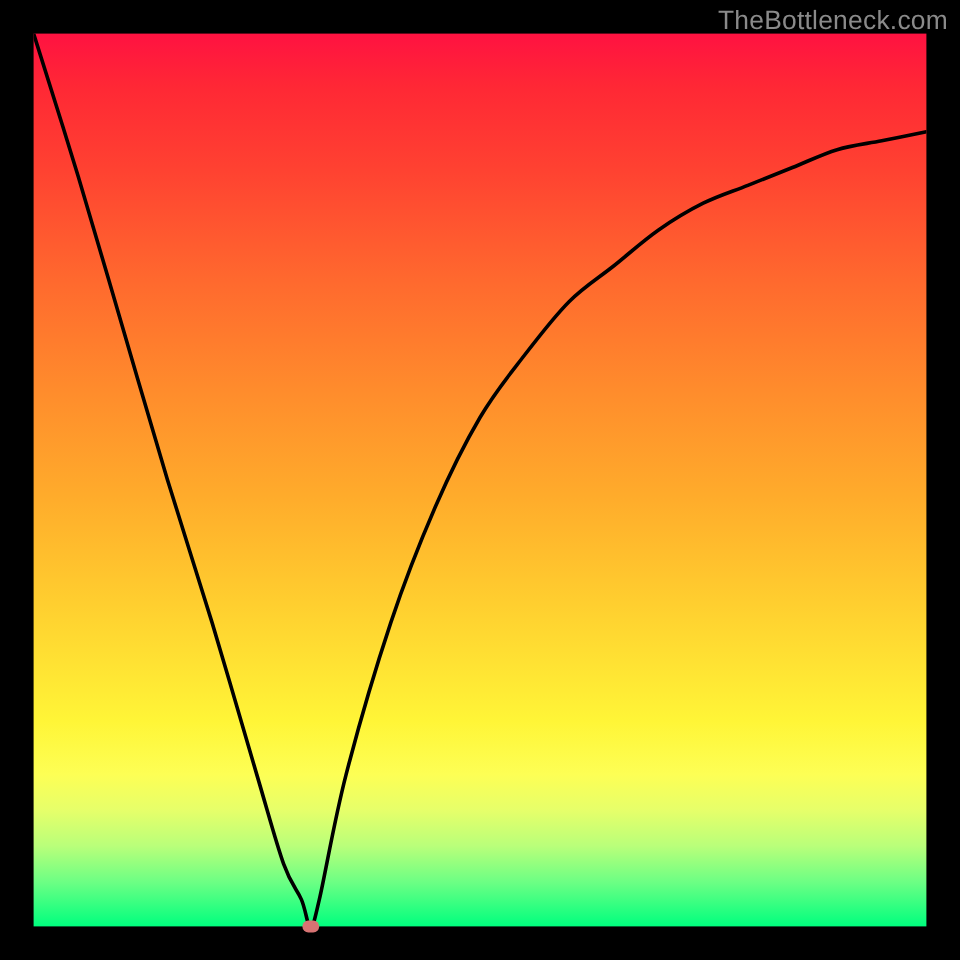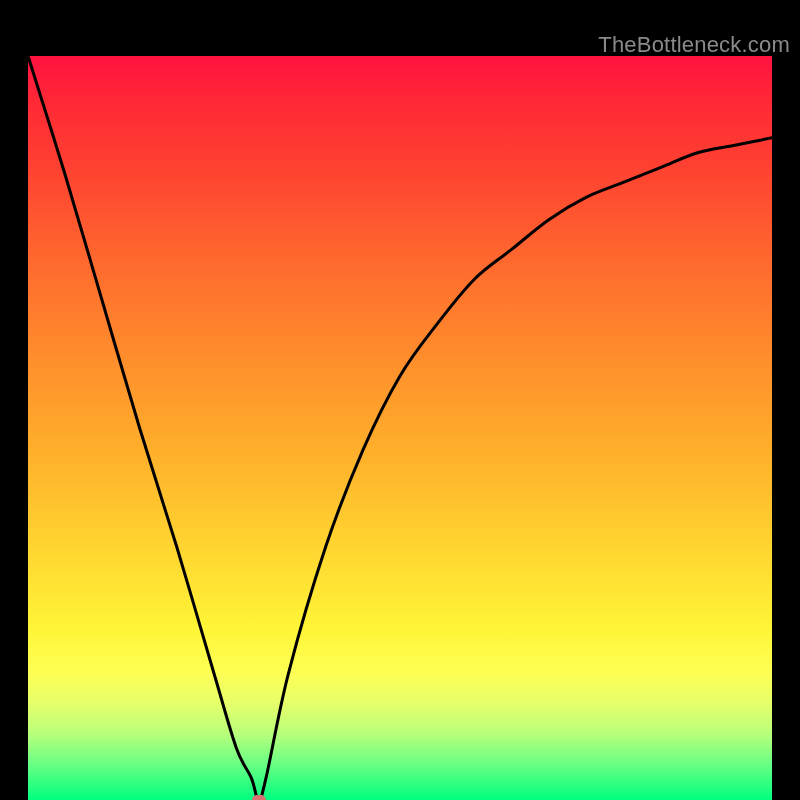--- a/index.html
+++ b/index.html
@@ -9,21 +9,20 @@
     height: 800px;
     background: #000;
     font-family: Arial, Helvetica, sans-serif;
     overflow: hidden;
   }
   .container {
     position: relative;
     width: 800px;
     height: 692px;
     background: #000;
-    margin-top: 28px;
   }
   .plot-area {
     position: absolute;
     left: 28px;
     top: 28px;
     width: 744px;
     height: 744px;
     background: linear-gradient(
       to bottom,
       #ff1241 0%,

